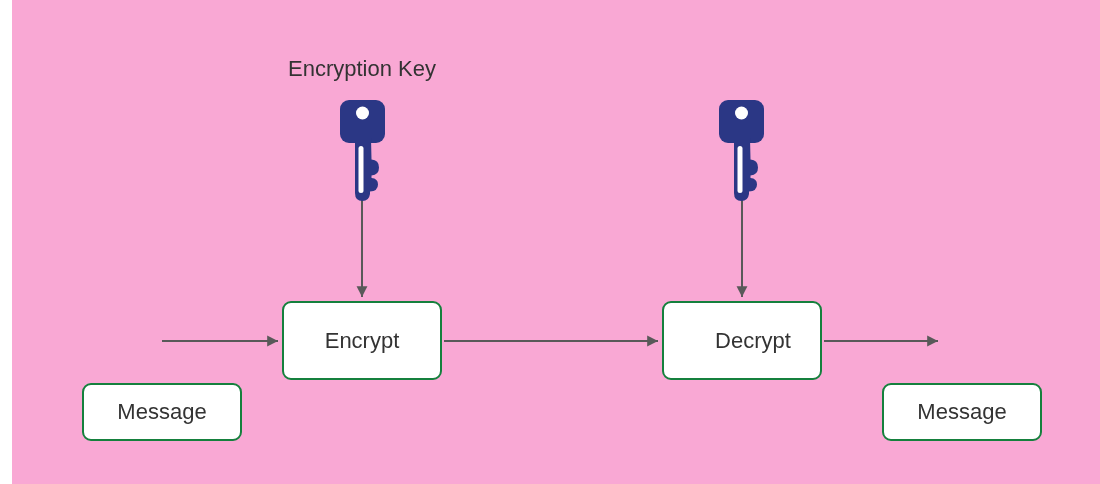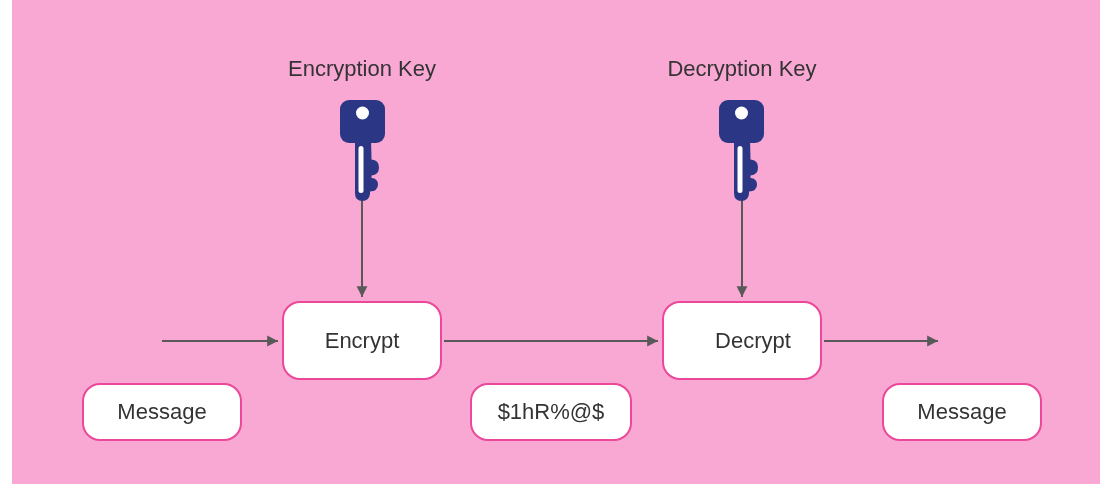--- a/index.html
+++ b/index.html
@@ -20,22 +20,22 @@
     position: absolute;
     left: 0;
     top: 0;
     width: 1100px;
     height: 484px;
     pointer-events: none;
   }
   .node {
     position: absolute;
     box-sizing: border-box;
-    border: 2px solid #ec4899;
-    border-radius: 18px;
+    border: 2px solid #15803d;
+    border-radius: 9px;
     background: #ffffff;
     color: #333333;
     font-size: 22px;
     display: flex;
     align-items: center;
     justify-content: center;
     white-space: nowrap;
   }
   .node-encrypt   { left: 270px; top: 301px; width: 160px; height: 79px; }
   .node-decrypt   { left: 650px; top: 301px; width: 160px; height: 79px; padding-left: 22px; }
@@ -99,22 +99,20 @@
       <rect x="0" y="0" width="45" height="43" rx="9" fill="#2b3785"></rect>
       <path fill="#2b3785" d="M15,38 L15,93 Q15,101 22.5,101 Q29,101 30,94 L30,91.5
                Q38,91 38,84.5 Q38,78.5 31.5,78 L31.5,75.5
                Q39,75 39,67.5 Q39,60 31.5,59.5 L31,38 Z"></path>
       <circle class="key-hole" cx="22.5" cy="13" r="6.5"></circle>
       <rect class="key-slot" x="18.5" y="46" width="5" height="47" rx="2.5"></rect>
     </g>
   </svg>
 
   <div class="key-label key-label-enc">Encryption Key</div>
-  <div class="key-label key-label-dec">Decryption Key</div>
 
   <div class="node node-encrypt">Encrypt</div>
   <div class="node node-decrypt">Decrypt</div>
 
   <div class="node node-msg-left">Message</div>
-  <div class="node node-cipher">$1hR%@$</div>
   <div class="node node-msg-right">Message</div>
 
 </div>
 
 </body></html>

